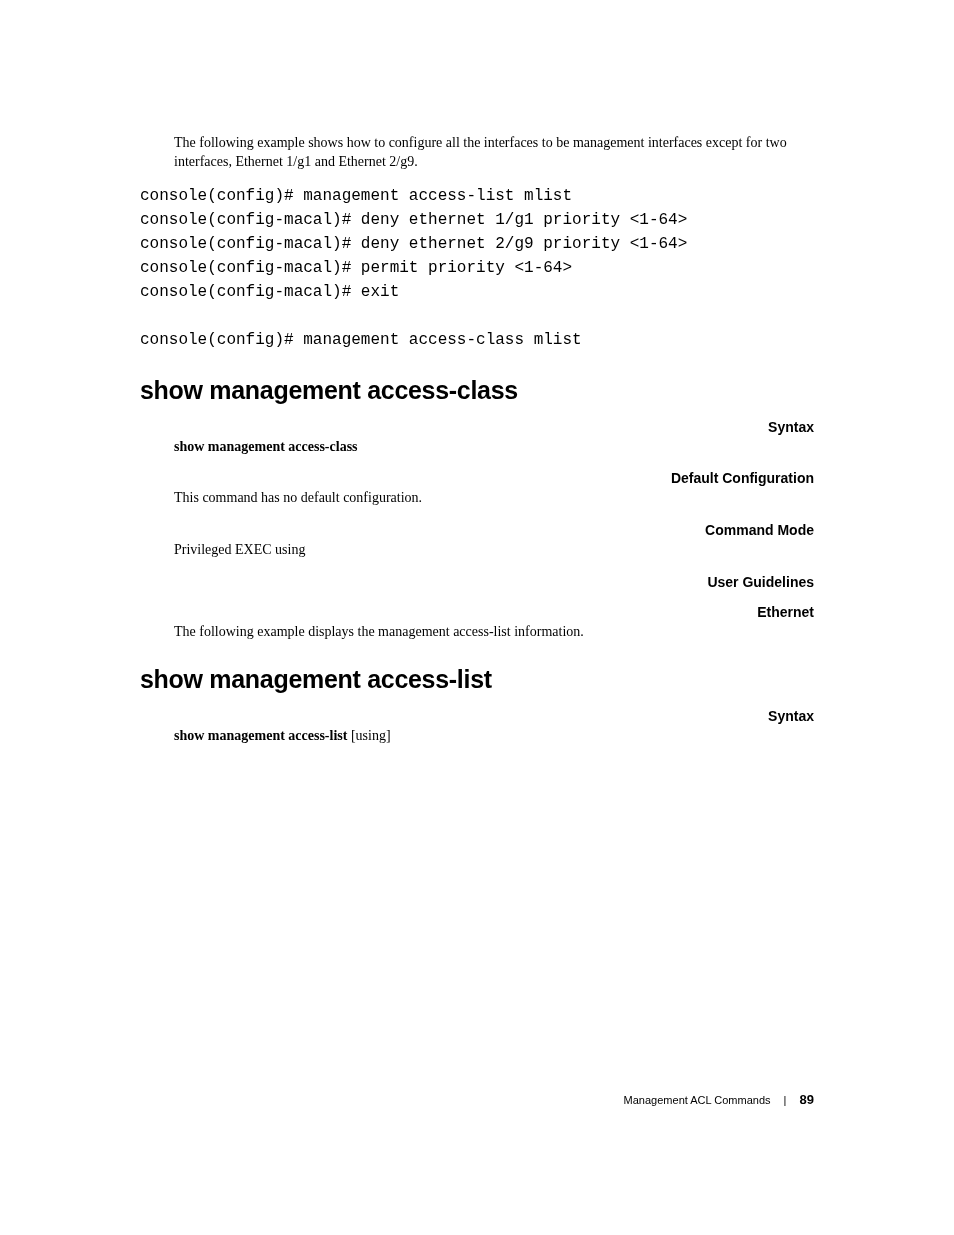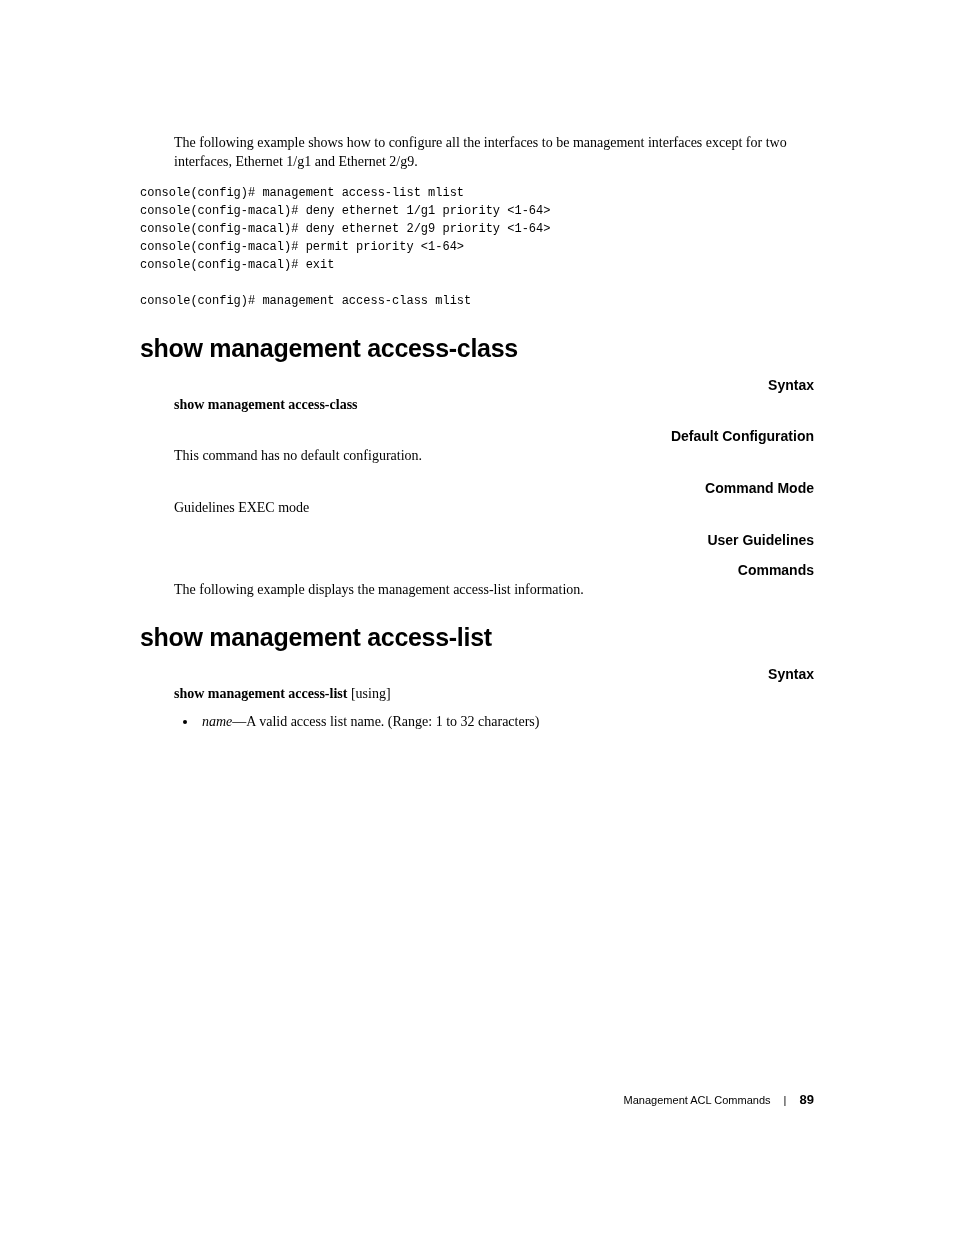--- a/index.html
+++ b/index.html
@@ -16,21 +16,21 @@
   .page {
     padding: 120px 140px 0 140px;
   }
   .intro {
     margin-left: 34px;
     line-height: 1.35;
     margin-bottom: 12px;
   }
   .code-block {
     font-family: 'Courier New', monospace;
-    font-size: 12px;
+    font-size: 16px;
     line-height: 1.5;
     white-space: pre;
     margin: 8px 0 18px 0;
   }
   h1 {
     font-family: Arial, Helvetica, sans-serif;
     font-weight: bold;
     font-size: 25px;
     margin: 24px 0 10px 0;
     letter-spacing: -0.3px;
@@ -102,41 +102,36 @@
   <h1>show management access-class</h1>
 
 
   <div class="subhead">Syntax</div>
   <div class="sub-body"><b>show management access-class</b></div>
 
   <div class="subhead">Default Configuration</div>
   <div class="sub-body">This command has no default configuration.</div>
 
   <div class="subhead">Command Mode</div>
-  <div class="sub-body">Guidelines EXEC mode</div>
+  <div class="sub-body">Privileged EXEC using</div>
 
   <div class="subhead">User Guidelines</div>
 
-  <div class="subhead">Commands</div>
+  <div class="subhead">Ethernet</div>
   <div class="sub-body">The following example displays the management access-list information.</div>
 
 
   <h1>show management access-list</h1>
 
 
   <div class="subhead">Syntax</div>
   <div class="sub-body">
     <b>show management access-list </b><span>[using]</span>
   </div>
 
-  <ul class="bullet">
-    <li>
-      <i>name</i><span>—A valid access list name. (Range: 1 to 32 characters)</span>
-    </li>
-  </ul>
 
 </div>
 
 <div class="footer">
   <span>Management ACL Commands</span>
   <span class="sep">|</span>
   <span class="pnum">89</span>
 </div>
 
 </body></html>

